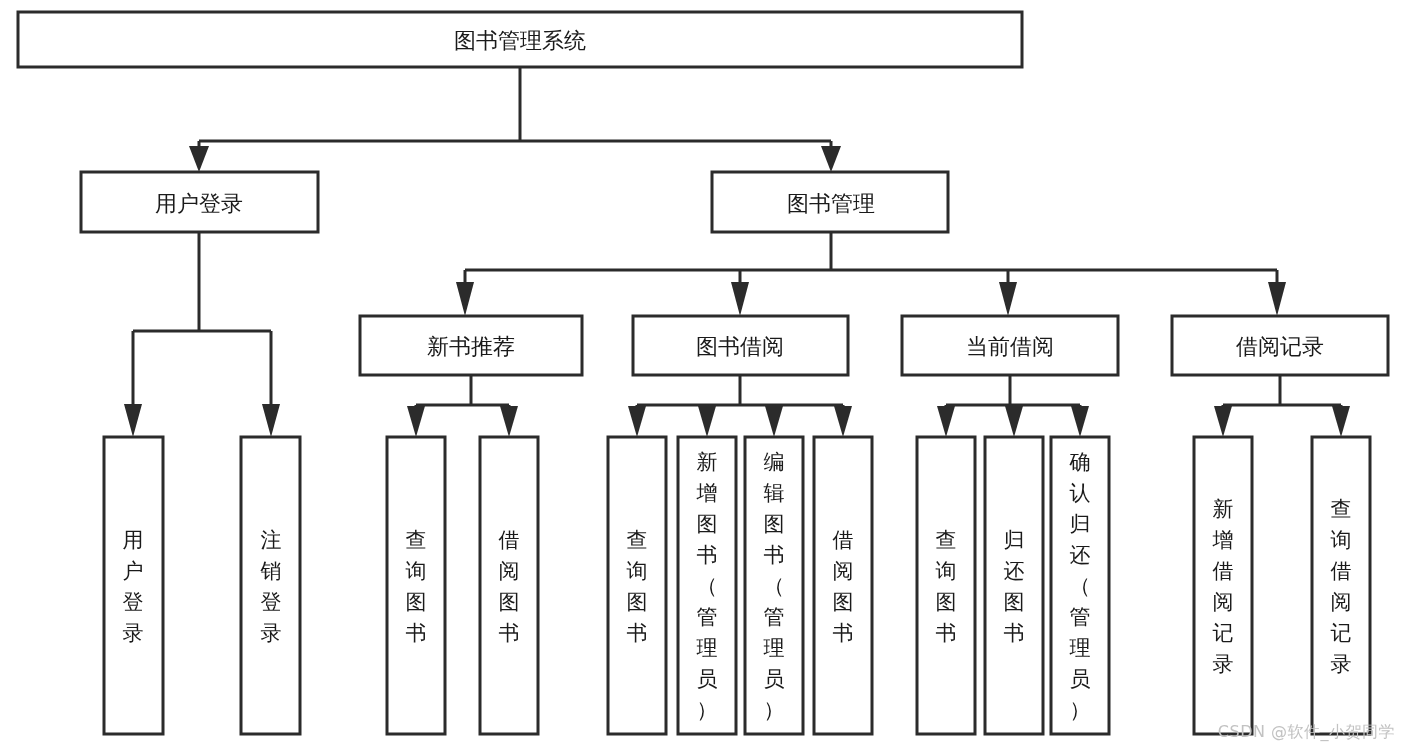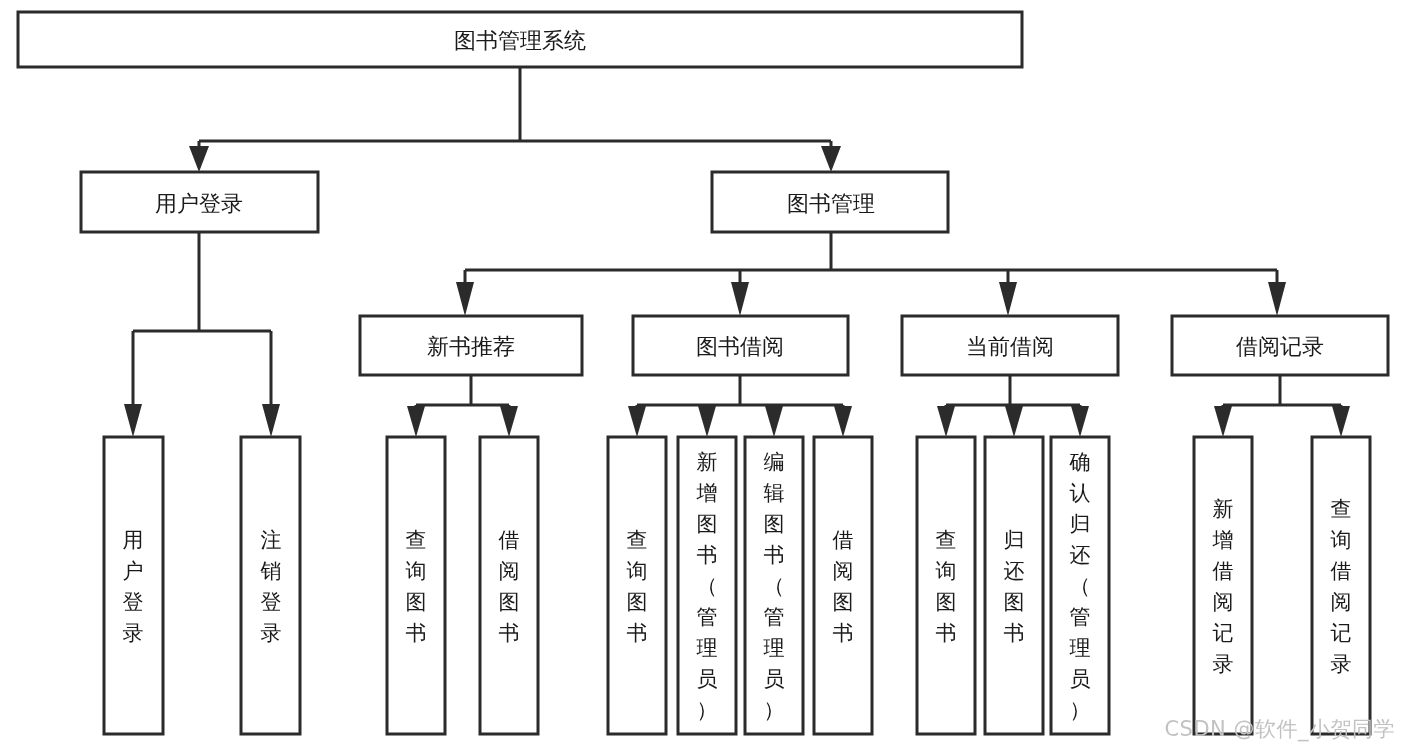--- a/index.html
+++ b/index.html
@@ -45,21 +45,21 @@
   }
   .node-label.vertical-label {
     font-size: 21px;
     text-anchor: middle;
   }
   .watermark {
     position: absolute;
     right: 10px;
     bottom: 4px;
     color: #c2c2c2;
-    font-size: 21px;
+    font-size: 16px;
     font-family: "DejaVu Sans", "Liberation Sans", sans-serif;
     white-space: nowrap;
     letter-spacing: 0.5px;
     user-select: none;
   }
 </style>
 </head>
 <body>
 
 <svg id="diagram" viewBox="0 0 1405 747" xmlns="http://www.w3.org/2000/svg">

